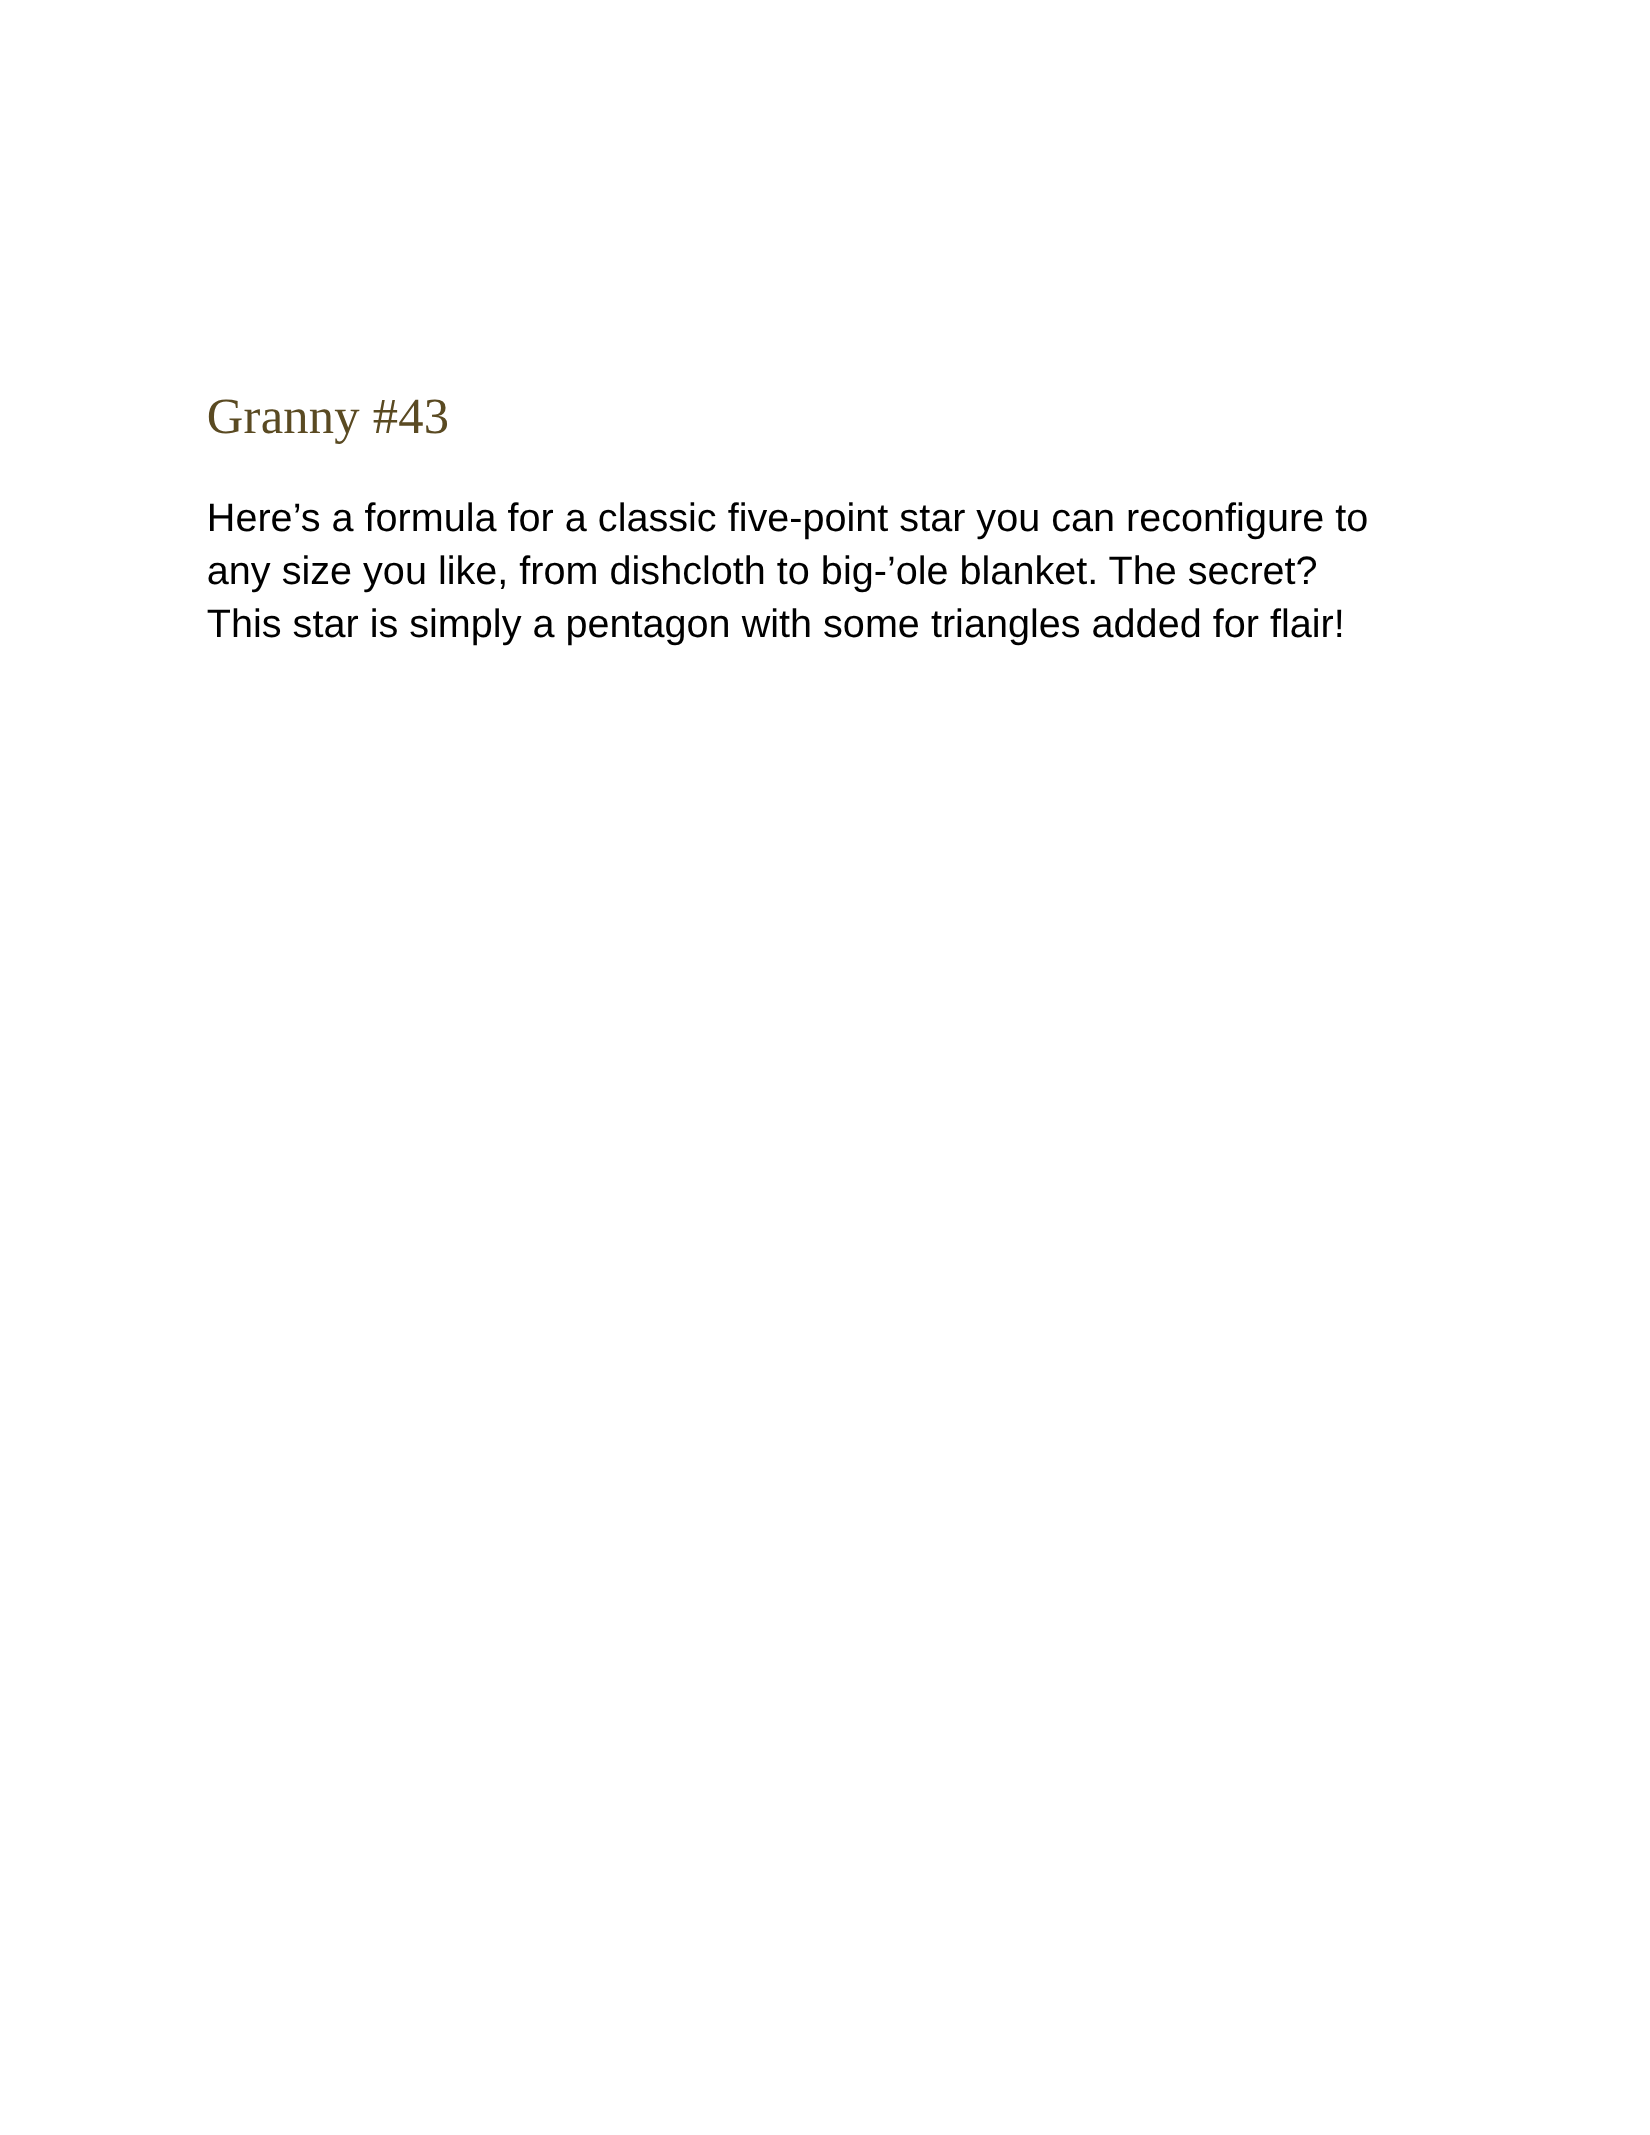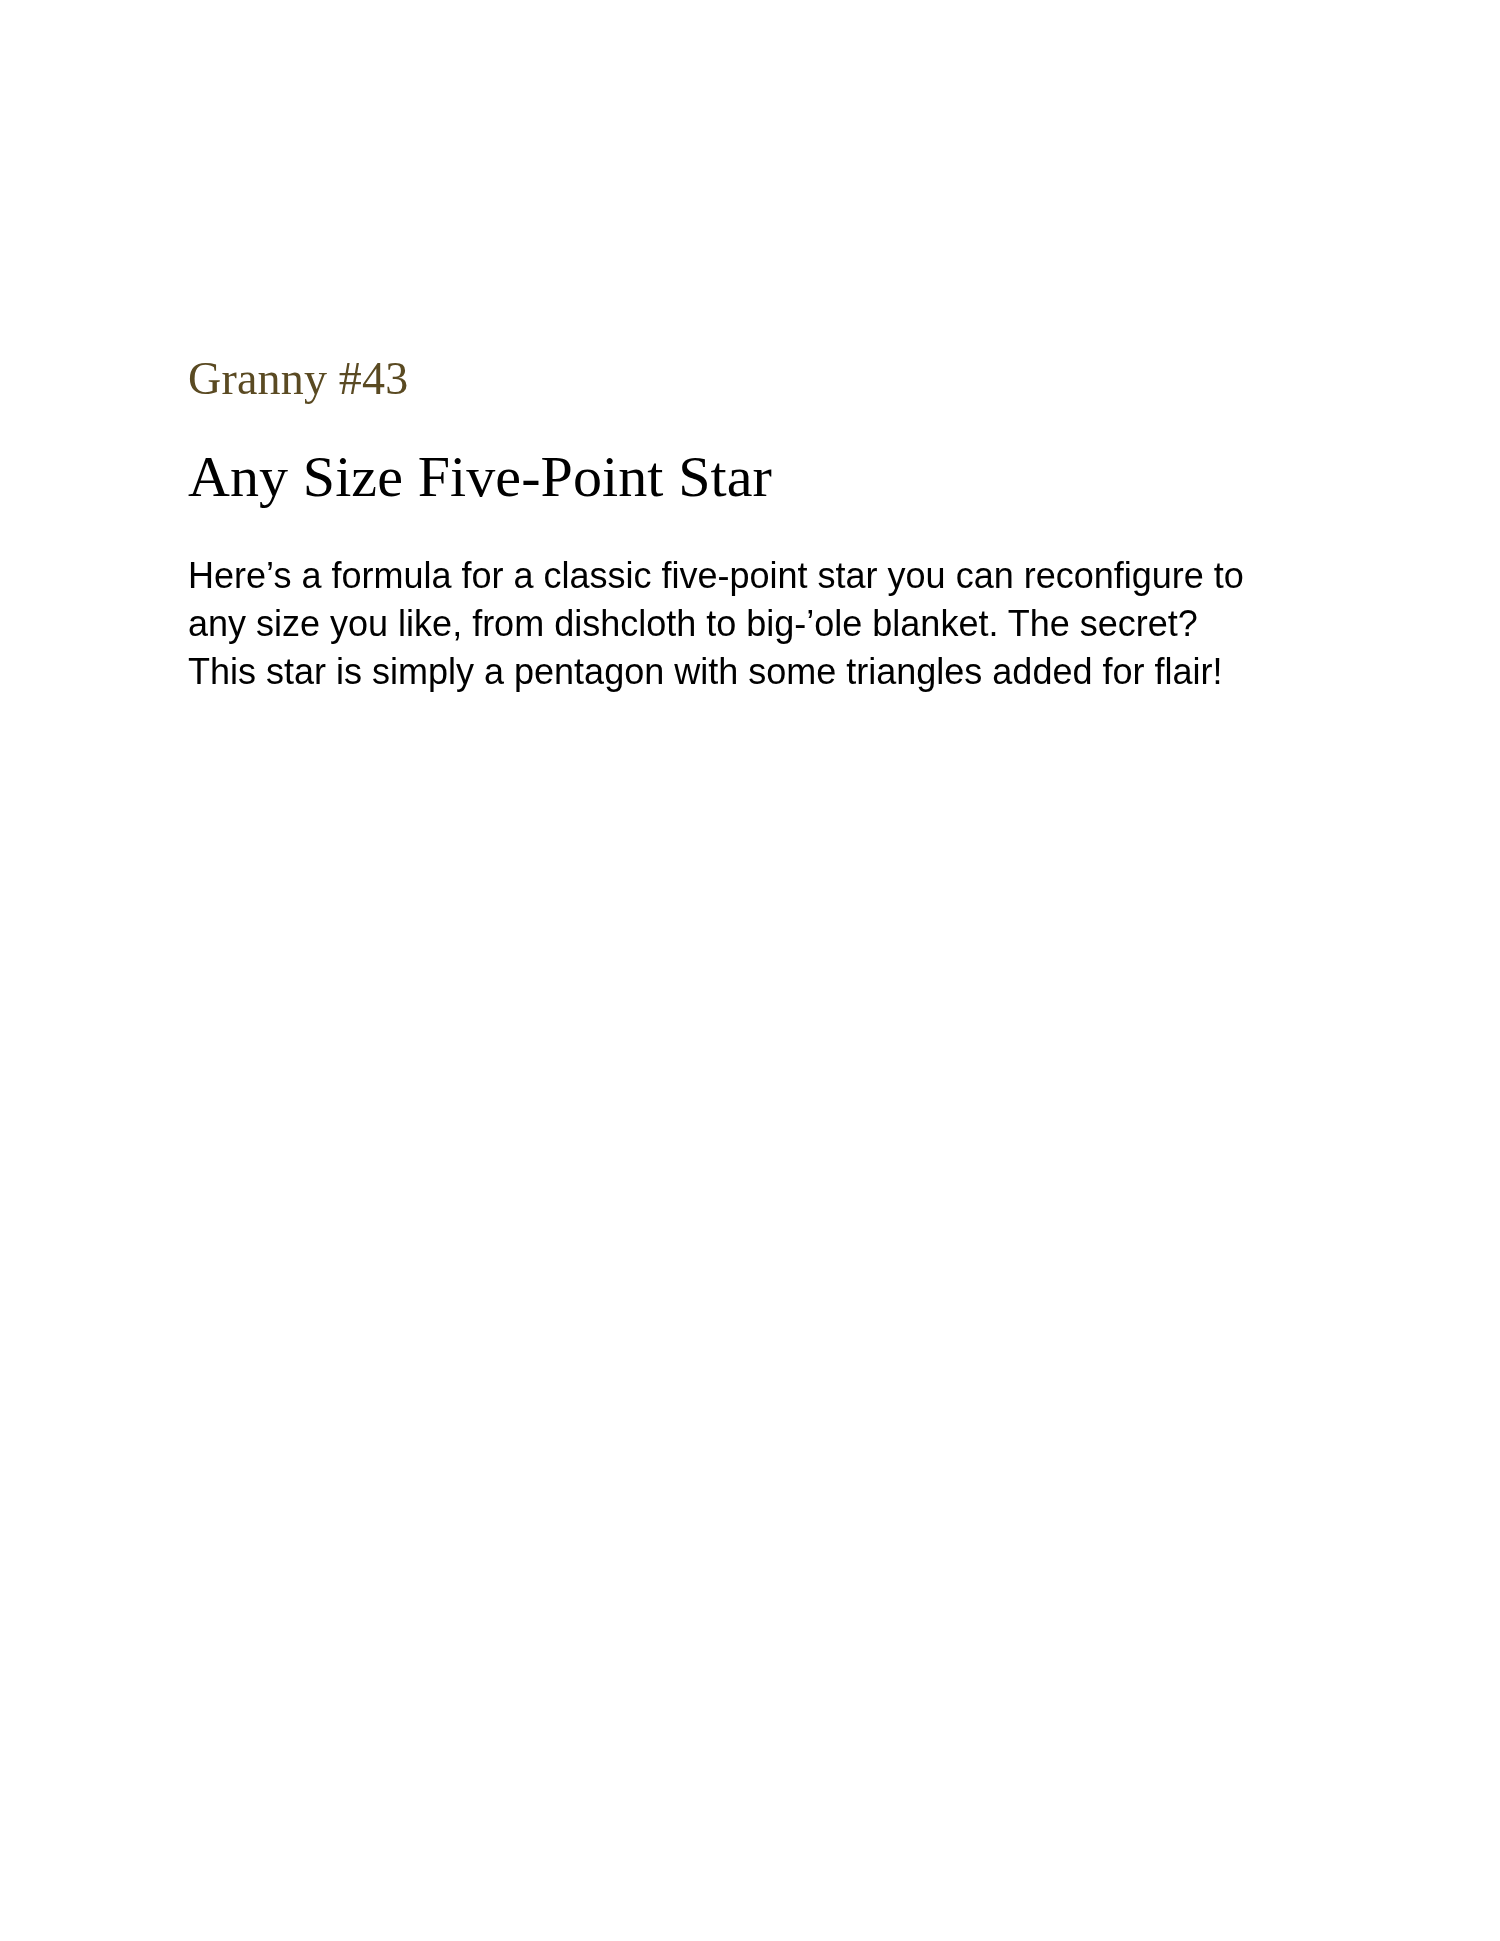--- a/index.html
+++ b/index.html
@@ -52,16 +52,15 @@
     margin: 0;
     width: 1060px;
   }
 </style>
 </head>
 <body>
 
 <div class="page">
   <div class="content">
     <p class="eyebrow">Granny #43</p>
-    <h1 class="title">Any Size Five-Point Star</h1>
     <p class="body-text">Here’s a formula for a classic five-point star you can reconfigure to any size you like, from dishcloth to big-’ole blanket. The secret? This star is simply a pentagon with some triangles added for flair!</p>
   </div>
 </div>
 
 </body></html>

